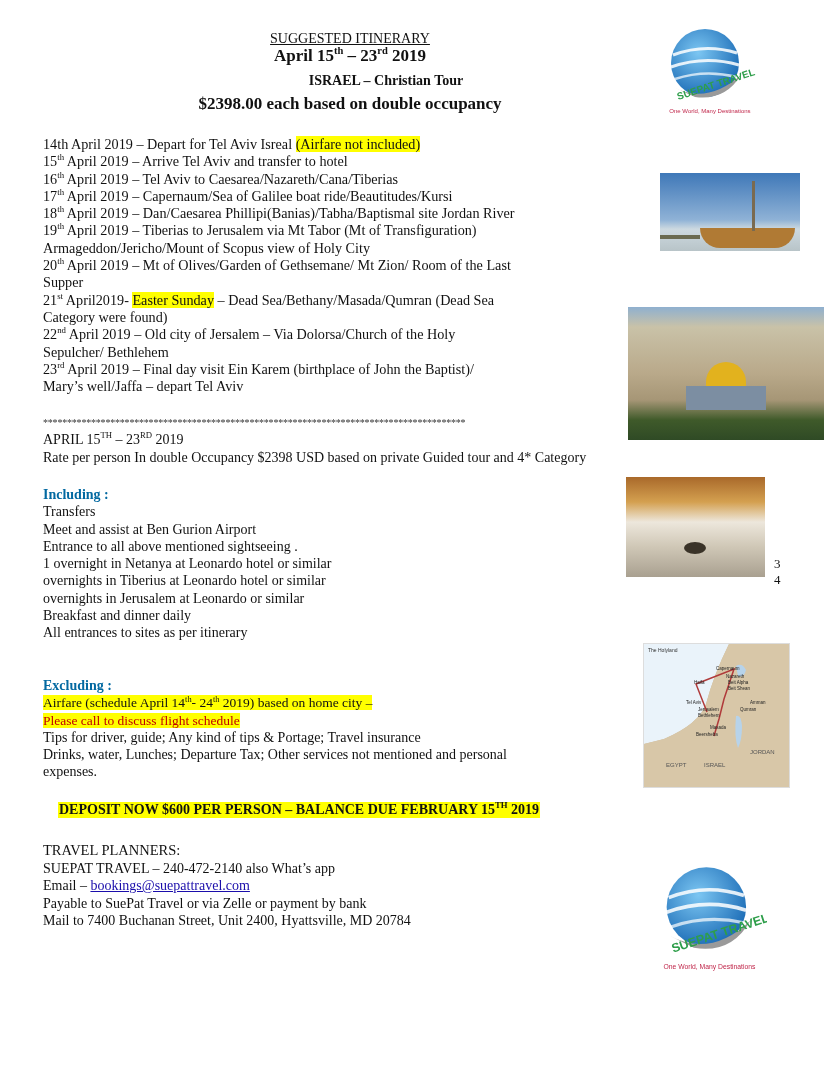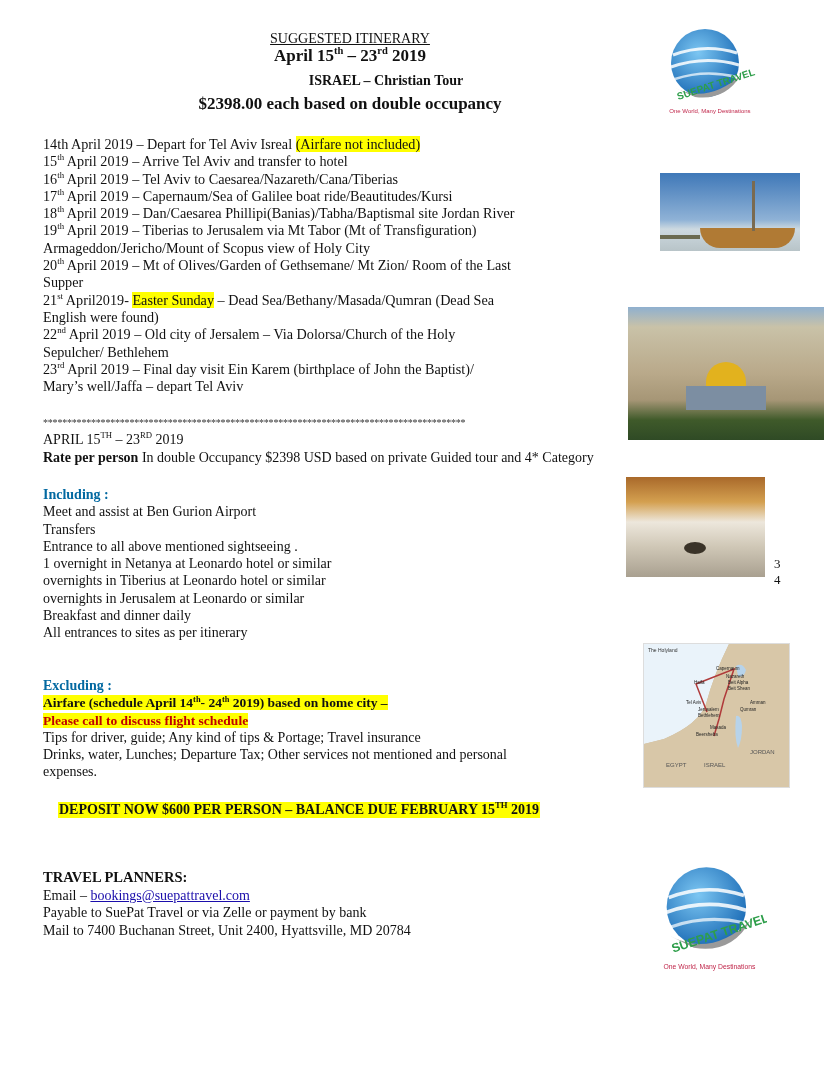--- a/index.html
+++ b/index.html
@@ -12,21 +12,21 @@
     .t-h3 { top: 94px; font-size: 17px; font-weight: bold; }
     sup { font-size: 0.62em; line-height: 0; vertical-align: super; }
     .itin { position: absolute; left: 43px; top: 136px; width: 590px;
             font-size: 14.2px; font-weight: normal; line-height: 17.3px; }
     .itin .line { white-space: nowrap; }
     .hl { background: #ffff00; }
     .hl-red { background: #ffff00; color: #c00000; }
     .stars { position: absolute; left: 43px; top: 417px; font-size: 10px; letter-spacing: -0.2px; color: #333; white-space: nowrap; }
     .sec { position: absolute; left: 43px; font-size: 14px; line-height: 17.3px; }
     .green { color: #0369a1; font-weight: bold; }
-    .bold { font-weight: bold; margin-top: 27px; }
+    .bold { font-weight: normal; }
     .deposit { position: absolute; left: 58px; top: 802px; font-size: 14px; font-weight: bold; background: #ffff00; padding: 0 1px; white-space: nowrap; }
     .planners { position: absolute; left: 43px; top: 842px; font-size: 14px; line-height: 17.5px; }
     .link { color: #1a0dab; text-decoration: underline; }
     .photo { position: absolute; overflow: hidden; }
     .logo { position: absolute; }
     .pgnum { position: absolute; left: 774px; font-size: 13px; }
   </style>
 </head>
 <body>
 
@@ -57,21 +57,21 @@
   <div class="line"><span>14th</span><span> April 2019 – Depart for Tel Aviv Isreal </span><span class="hl">(Airfare not included)</span></div>
   <div class="line"><span>15</span><sup>th</sup><span> April 2019 – Arrive Tel Aviv and transfer to hotel</span></div>
   <div class="line"><span>16</span><sup>th</sup><span> April 2019 – Tel Aviv to Caesarea/Nazareth/Cana/Tiberias</span></div>
   <div class="line"><span>17</span><sup>th</sup><span> April 2019 – Capernaum/Sea of Galilee boat ride/Beautitudes/Kursi</span></div>
   <div class="line"><span>18</span><sup>th</sup><span> April 2019 – Dan/Caesarea Phillipi(Banias)/Tabha/Baptismal site Jordan River</span></div>
   <div class="line"><span>19</span><sup>th</sup><span> April 2019 – Tiberias to Jerusalem via Mt Tabor (Mt of Transfiguration)</span></div>
   <div class="line"><span>Armageddon/Jericho/Mount of Scopus view of Holy City</span></div>
   <div class="line"><span>20</span><sup>th</sup><span> April  2019 – Mt of Olives/Garden of Gethsemane/ Mt Zion/ Room of the Last</span></div>
   <div class="line"><span>Supper</span></div>
   <div class="line"><span>21</span><sup>st</sup><span>  April2019- </span><span class="hl">Easter Sunday</span><span> – Dead Sea/Bethany/Masada/Qumran (Dead Sea</span></div>
-  <div class="line"><span>English were found)</span></div>
+  <div class="line"><span>Category were found)</span></div>
   <div class="line"><span>22</span><sup>nd</sup><span> April 2019 – Old city of Jersalem – Via Dolorsa/Church of the Holy</span></div>
   <div class="line"><span>Sepulcher/ Bethlehem</span></div>
   <div class="line"><span>23</span><sup>rd</sup><span>  April 2019 – Final day visit Ein Karem (birthplace of John the Baptist)/</span></div>
   <div class="line"><span>Mary’s well/Jaffa – depart Tel Aviv</span></div>
 </div>
 
 <div class="photo" style="left:660px;top:173px;width:140px;height:78px;background:linear-gradient(#3f78b8 0%,#8fb2d6 60%,#cdd9e0 72%,#b8c4c8 100%);">
   <div style="position:absolute;left:40px;top:55px;width:95px;height:20px;background:#b07a34;border-radius:0 0 30px 30px;"></div>
   <div style="position:absolute;left:92px;top:8px;width:3px;height:50px;background:#7a6a50;"></div>
   <div style="position:absolute;left:0;top:62px;width:40px;height:4px;background:#6a6a50;"></div>
@@ -113,22 +113,22 @@
     <text x="60" y="123" font-size="6" font-family="Liberation Sans, sans-serif" fill="#555">ISRAEL</text>
   </svg>
 </div>
 
 <div class="stars">****************************************************************************************</div>
 <div class="sec" style="top:431px;"><span>APRIL 15</span><sup>TH</sup><span> – 23</span><sup>RD</sup><span> 2019</span></div>
 <div class="sec" style="top:449px;white-space:nowrap;"><span class="bold">Rate per person</span><span> In double Occupancy $2398 USD based on private Guided tour and 4* Category</span></div>
 
 <div class="sec" style="top:486px;">
   <div class="green">Including :</div>
+  <div>Transfers</div>
   <div>Meet and assist at Ben Gurion Airport</div>
-  <div>Transfers</div>
   <div>Entrance to all above mentioned sightseeing .</div>
   <div>1 overnight in Netanya at Leonardo hotel or similar</div>
   <div>overnights in Tiberius at Leonardo hotel or similar</div>
   <div>overnights in Jerusalem at Leonardo or similar</div>
   <div>Breakfast and dinner daily</div>
   <div>All entrances to sites as per itinerary</div>
 </div>
 
 <div class="sec" style="top:677px;">
   <div class="green">Excluding :</div>
@@ -136,20 +136,21 @@
   <div><span class="hl-red bold" style="font-size:13.5px;">Please call to discuss flight schedule</span></div>
   <div>Tips for driver, guide; Any kind of tips &amp; Portage; Travel insurance</div>
   <div>Drinks, water, Lunches; Departure Tax; Other services not mentioned and personal</div>
   <div>expenses.</div>
 </div>
 
 <div class="deposit"><span>DEPOSIT NOW $600 PER PERSON – BALANCE DUE FEBRUARY 15</span><sup>TH</sup><span> 2019</span></div>
 
 <div class="planners">
   <div class="bold" style="font-size:14.5px;">TRAVEL PLANNERS:</div>
+  <div>SUEPAT TRAVEL – 240-472-2140 also What’s app</div>
   <div><span>Email – </span><a class="link">bookings@suepattravel.com</a></div>
   <div>Payable to SuePat Travel or via Zelle or payment by bank</div>
   <div>Mail to 7400 Buchanan Street, Unit 2400, Hyattsville, MD 20784</div>
 </div>
 
 <div class="logo" style="left:652px;top:860px;width:115px;height:115px;">
   <svg width="115" height="115" viewBox="0 0 110 110">
     <defs>
       <radialGradient id="g2" cx="40%" cy="35%" r="65%">
           <stop offset="0" stop-color="#7cc6f2"></stop>

